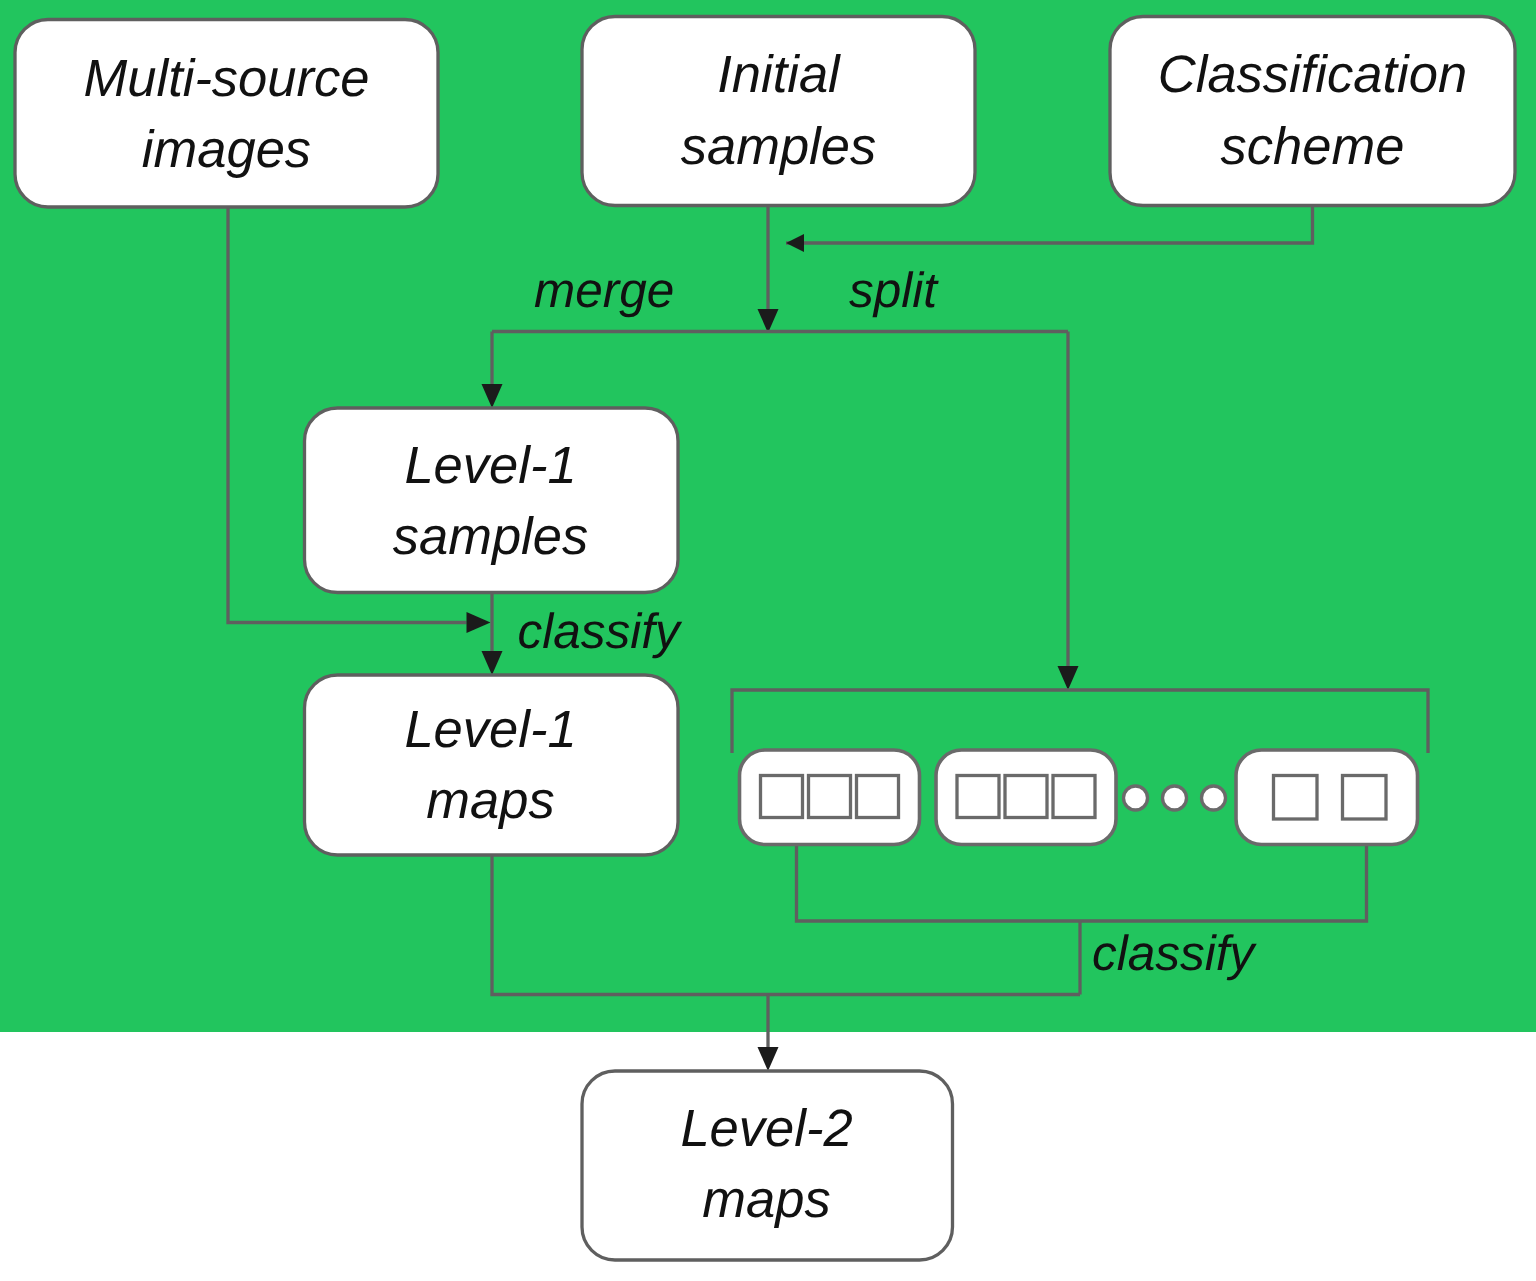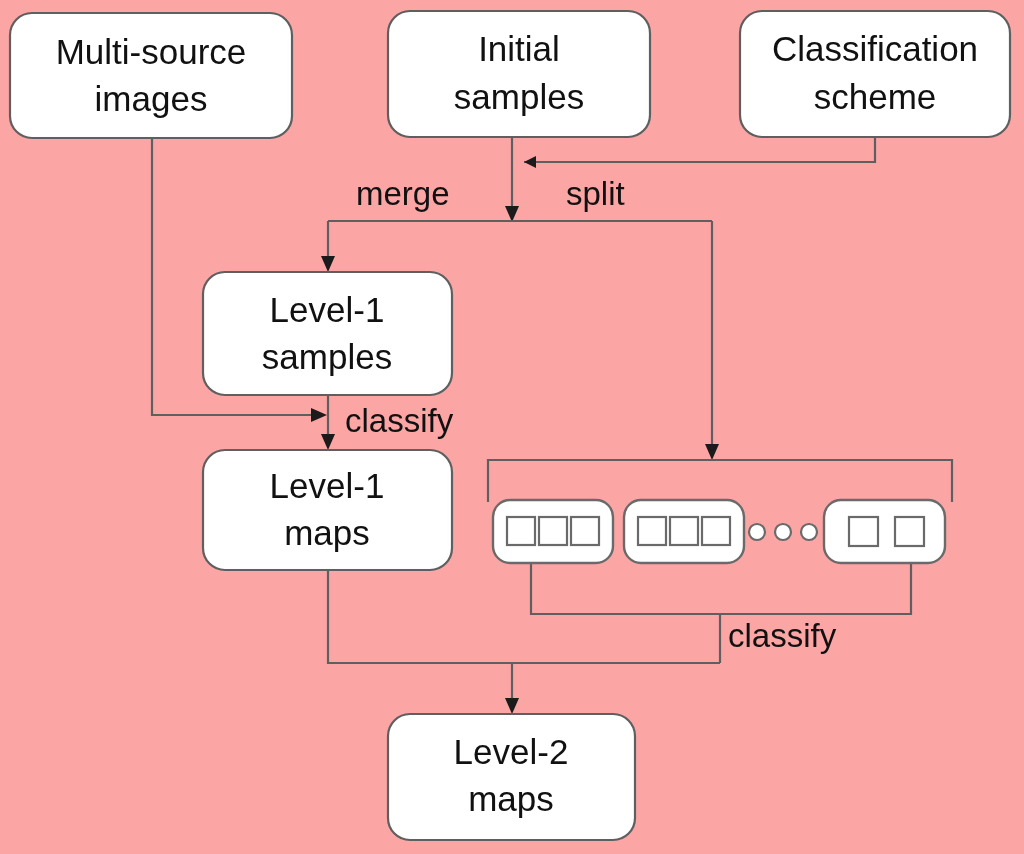--- a/index.html
+++ b/index.html
@@ -9,22 +9,23 @@
   }
   body {
     width: 1024px;
     height: 854px;
     font-family: "Liberation Sans", sans-serif;
     overflow: hidden;
   }
   #diagram-root {
     position: relative;
     width: 1024px;
-    height: 854px;
-    background: #fca5a5;
+    height: 688px;
+    background: #22c55e;
+    font-style: italic;
   }
   svg#flowchart {
     display: block;
     width: 1024px;
     height: 854px;
   }
   .node-box {
     fill: #ffffff;
     stroke: #5f5f5f;
     stroke-width: 2.2;

